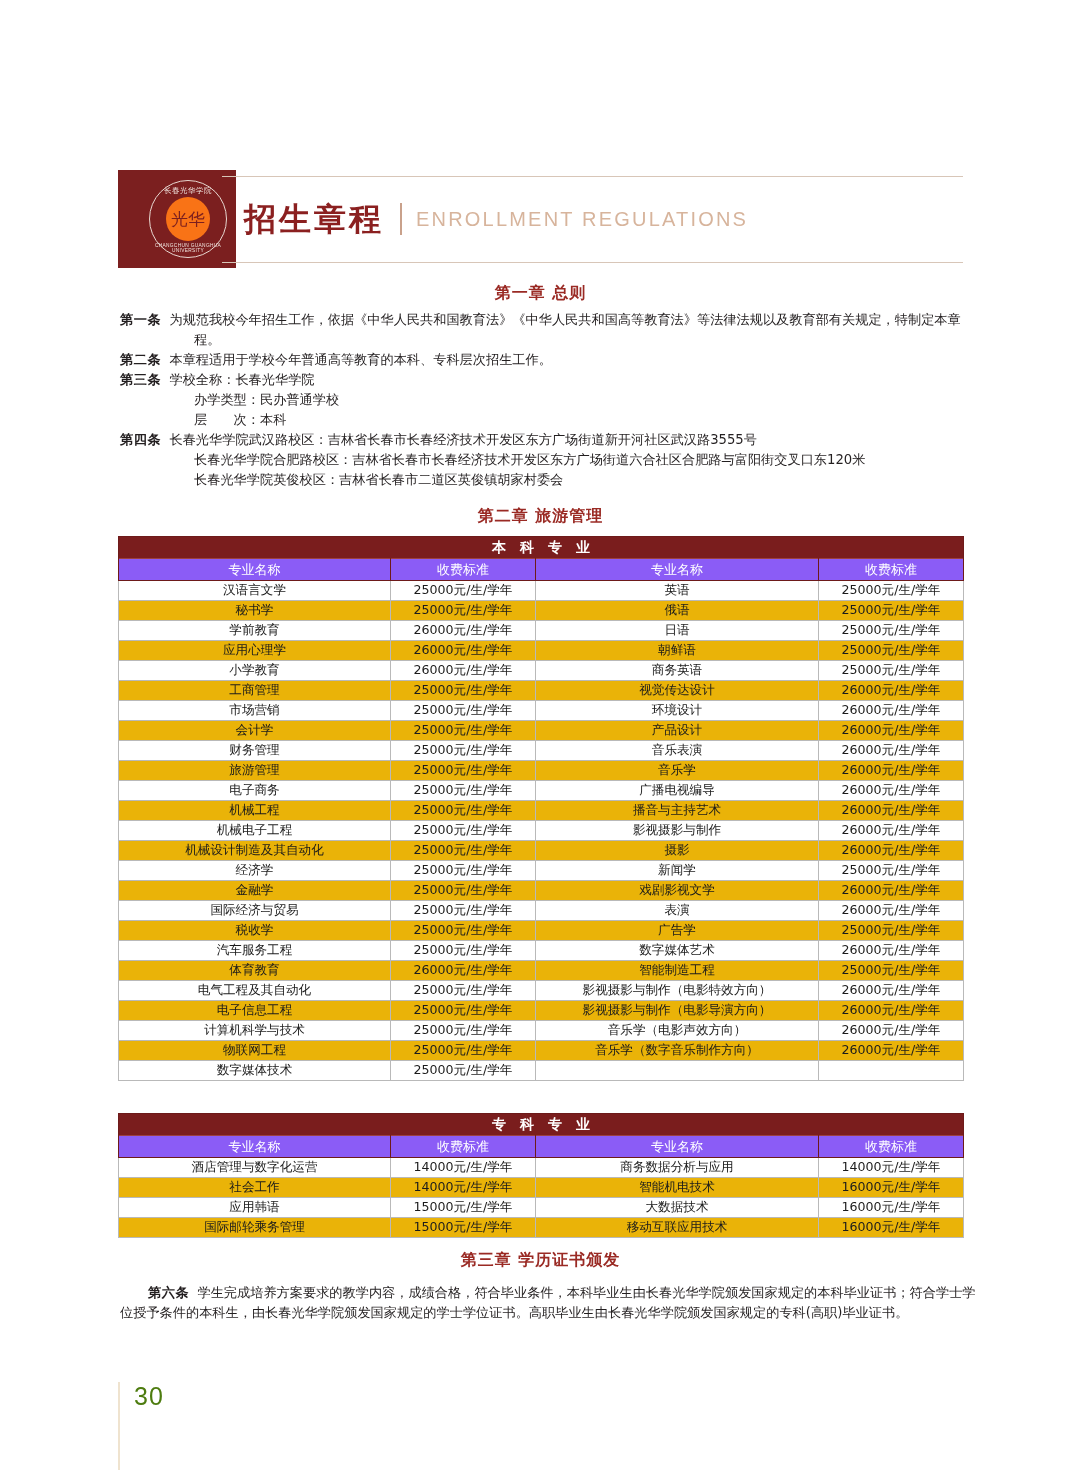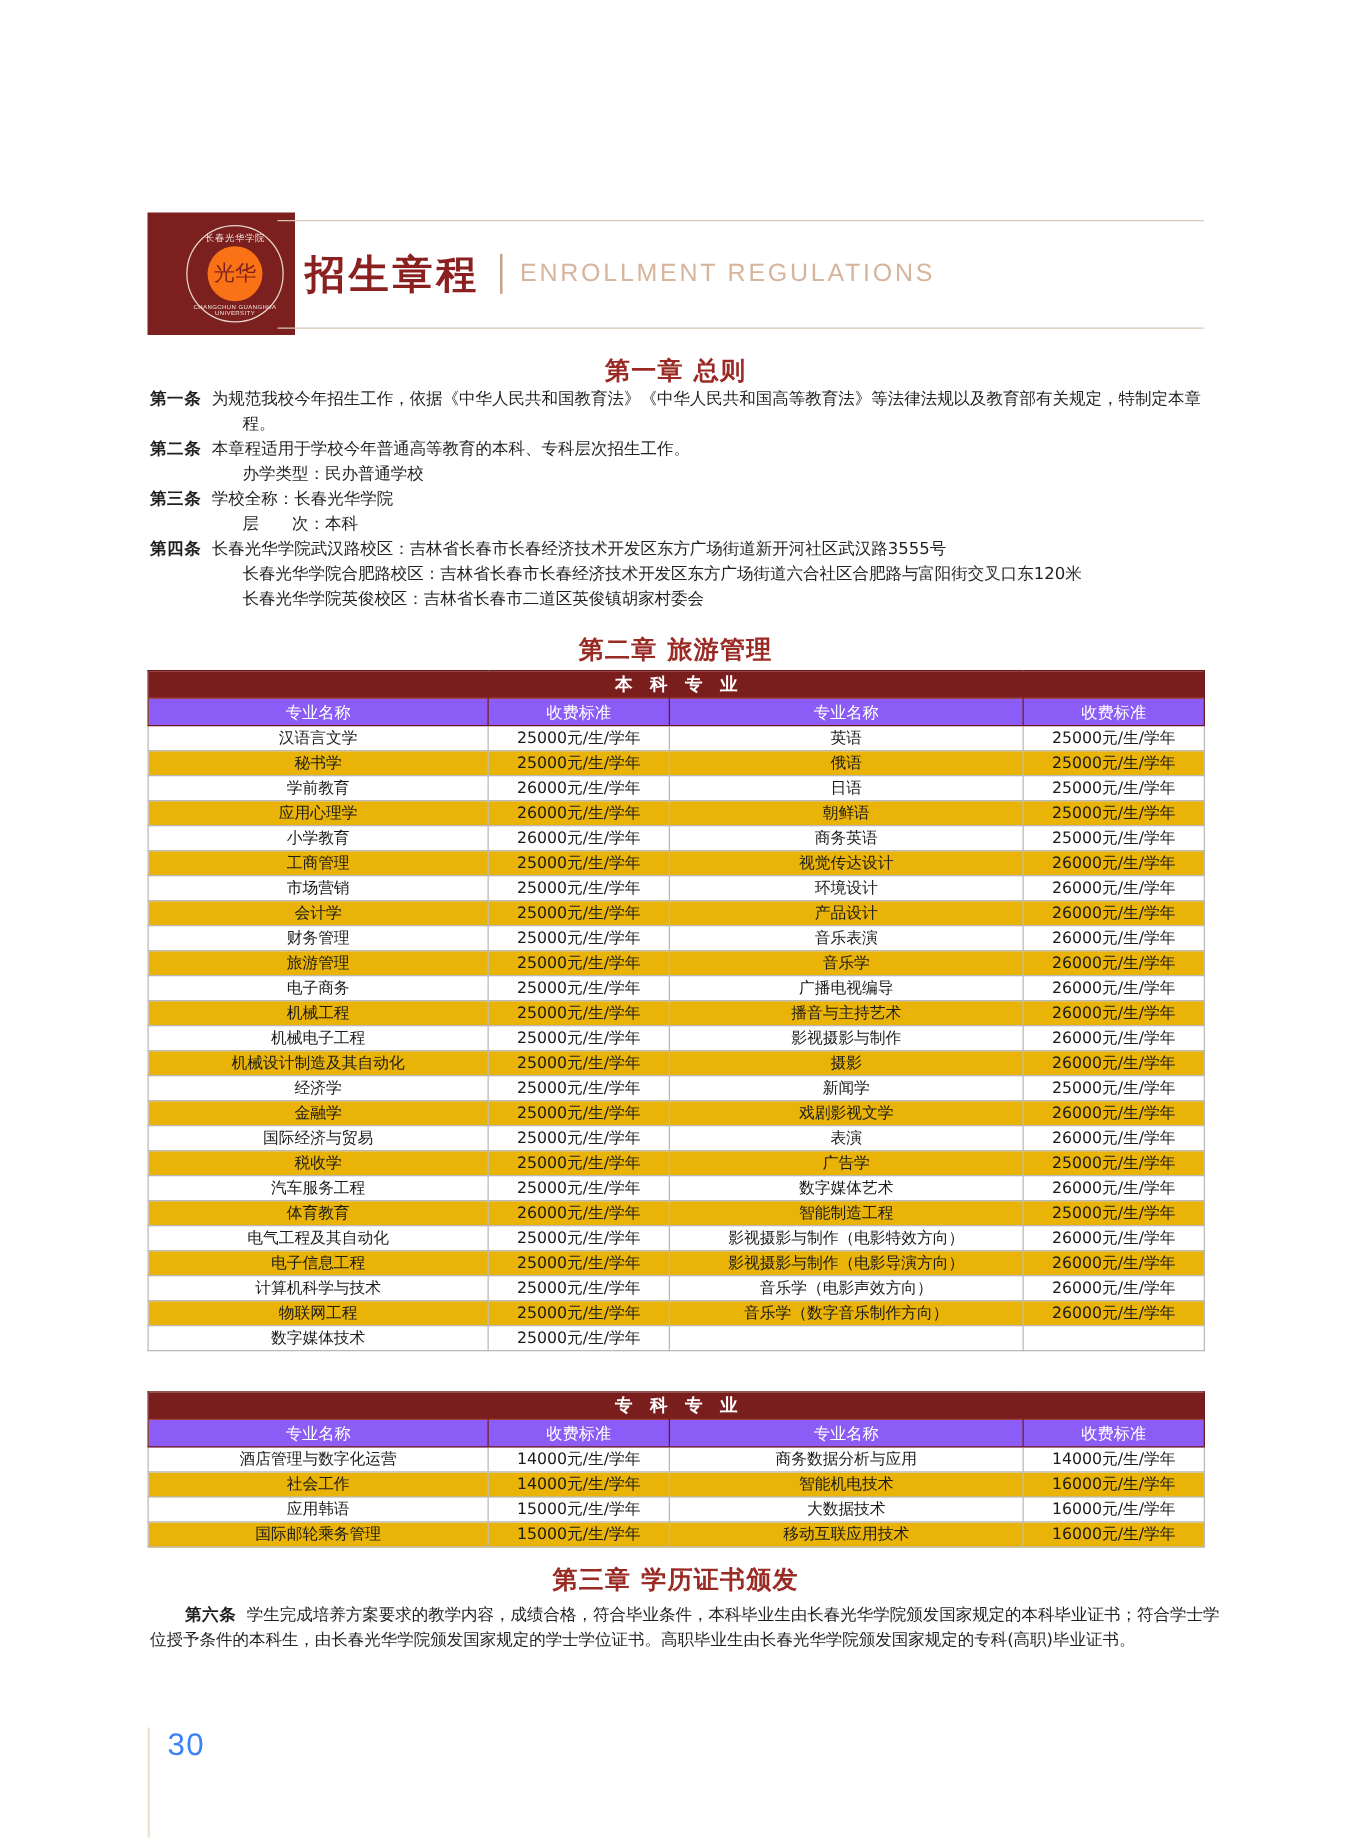--- a/index.html
+++ b/index.html
@@ -130,21 +130,21 @@
     font-family: "Liberation Sans", sans-serif;
     white-space: nowrap;
   }
 
   
   .chapter-heading {
     position: absolute;
     left: 118px;
     width: 845px;
     text-align: center;
-    font-size: 20px;
+    font-size: 16px;
     font-weight: bold;
     color: #9a2a24;
     font-family: "DejaVu Sans", sans-serif;
     letter-spacing: 1px;
   }
   #ch1 { top: 283px; }
   #ch2 { top: 506px; }
   #ch3 { top: 1250px; }
 
   
@@ -230,21 +230,21 @@
     align-items: flex-start;
   }
   .footer-rule {
     width: 2px;
     height: 88px;
     background: #efe3cf;
     margin-right: 14px;
   }
   .page-num {
     font-size: 25px;
-    color: #3b82f6;
+    color: #4d7c0f;
     font-family: "Liberation Sans", sans-serif;
     letter-spacing: 1px;
     line-height: 1;
     padding-top: 2px;
   }
 </style>
 </head>
 <body>
 
 <div class="header">
@@ -270,25 +270,25 @@
 
 <div class="body-block" id="sec1">
   <div class="art hang">
     <span class="art-label">第一条</span>&nbsp;
     <span>为规范我校今年招生工作，依据《中华人民共和国教育法》《中华人民共和国高等教育法》等法律法规以及教育部有关规定，特制定本章程。</span>
   </div>
   <div class="art hang">
     <span class="art-label">第二条</span>&nbsp;
     <span>本章程适用于学校今年普通高等教育的本科、专科层次招生工作。</span>
   </div>
-  <div class="art sub-line">办学类型：民办普通学校</div>
   <div class="art hang">
     <span class="art-label">第三条</span>&nbsp;
     <span>学校全称：长春光华学院</span>
   </div>
+  <div class="art sub-line">办学类型：民办普通学校</div>
   <div class="art sub-line">
     <span>层　　次</span><span>：本科</span>
   </div>
   <div class="art hang">
     <span class="art-label">第四条</span>&nbsp;
     <span>长春光华学院武汉路校区：吉林省长春市长春经济技术开发区东方广场街道新开河社区武汉路3555号</span>
   </div>
   <div class="art sub-line">长春光华学院合肥路校区：吉林省长春市长春经济技术开发区东方广场街道六合社区合肥路与富阳街交叉口东120米</div>
   <div class="art sub-line">长春光华学院英俊校区：吉林省长春市二道区英俊镇胡家村委会</div>
 </div>

